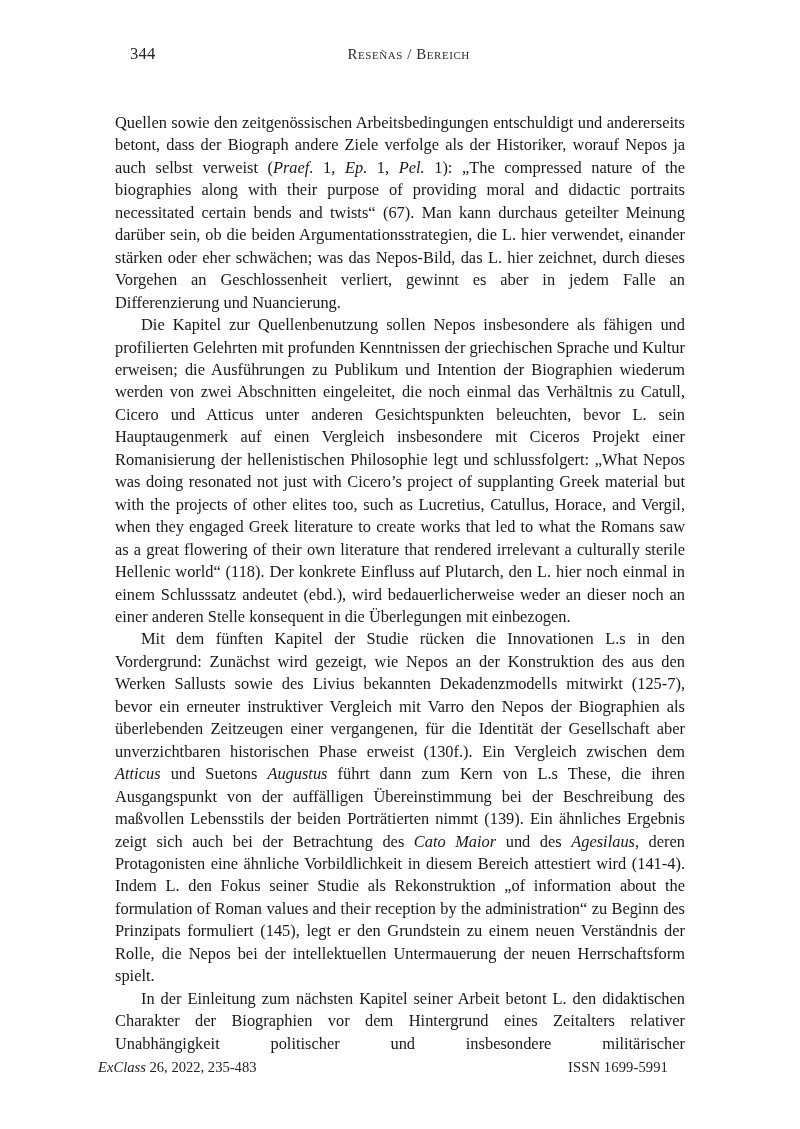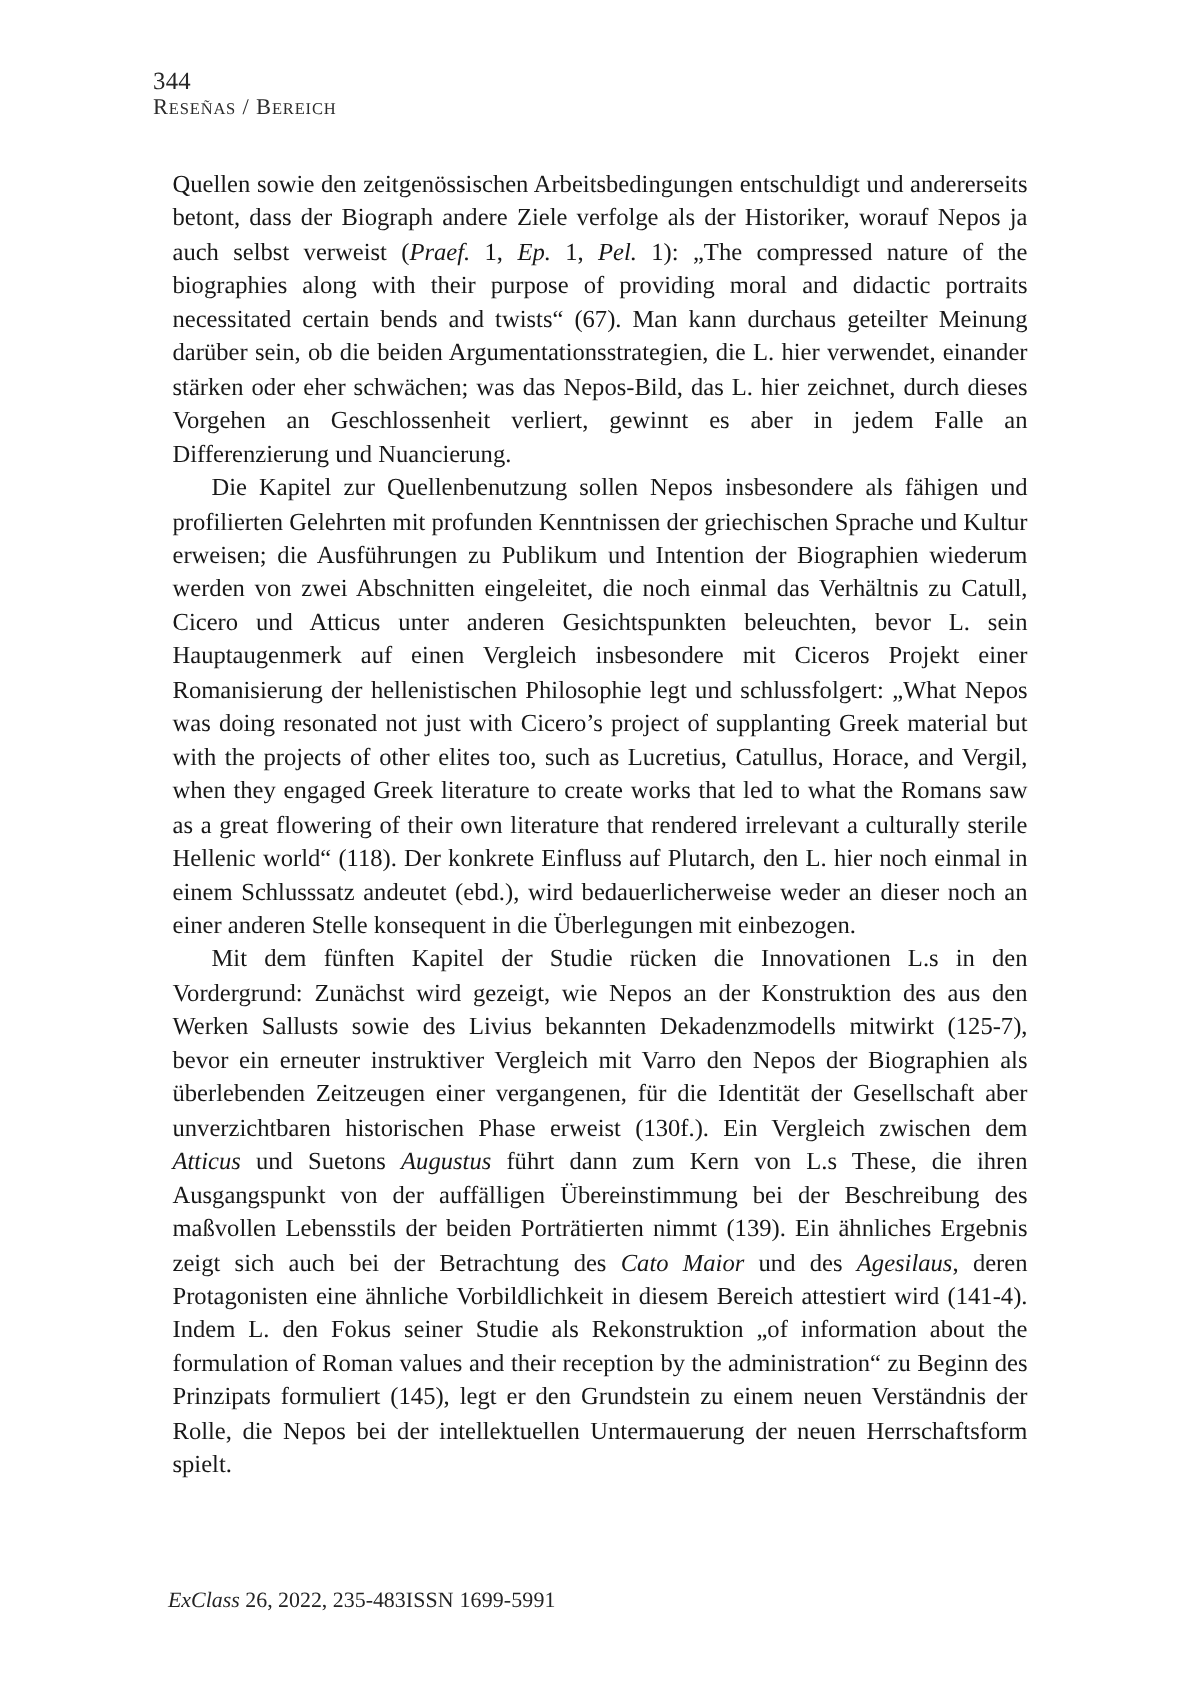--- a/index.html
+++ b/index.html
@@ -18,27 +18,26 @@
     height: 1129px;
     margin: 0 auto;
     background: #ffffff;
     overflow: hidden;
     box-sizing: border-box;
   }
 
   
   .running-head {
     position: absolute;
-    left: 102px;
+    left: 130px;
     top: 44px;
     width: 570px;
     height: 24px;
     display: flex;
     align-items: baseline;
-    flex-direction: column;
   }
   .folio {
     font-size: 16.5px;
     color: #262626;
     letter-spacing: 0.2px;
     white-space: nowrap;
   }
   .head-title {
     flex: 1;
     text-align: center;
@@ -77,24 +76,25 @@
   
   .force-justify {
     text-align-last: justify;
   }
   i, .it {
   }
 
   
   .footer {
     position: absolute;
-    left: 112px;
+    left: 98px;
     top: 1059px;
     width: 570px;
     display: flex;
+    justify-content: space-between;
     align-items: baseline;
     font-size: 14.6px;
     color: #232323;
   }
   .footer-left { white-space: nowrap; }
   .footer-right { white-space: nowrap; letter-spacing: 0.1px; }
 </style>
 </head>
 <body>
 
@@ -102,20 +102,21 @@
 
   <div class="running-head">
     <span class="folio">344</span>
     <span class="head-title">Reseñas / Bereich</span>
   </div>
 
   <div class="textblock">
     <p class="para"><span>Quellen sowie den zeitgenössischen Arbeitsbedingungen entschuldigt und andererseits betont, dass der Biograph andere Ziele verfolge als der Historiker, worauf Nepos ja auch selbst verweist (</span><i>Praef.</i><span> 1, </span><i>Ep.</i><span> 1, </span><i>Pel.</i><span> 1): „The compressed nature of the biographies along with their purpose of providing moral and didactic portraits necessitated certain bends and twists“ (67). Man kann durchaus geteilter Meinung darüber sein, ob die beiden Argumentationsstrategien, die L. hier verwendet, einander stärken oder eher schwächen; was das Nepos-Bild, das L. hier zeichnet, durch dieses Vorgehen an Geschlossenheit verliert, gewinnt es aber in jedem Falle an Differenzierung und Nuancierung.</span></p>
     <p class="para indent"><span>Die Kapitel zur Quellenbenutzung sollen Nepos insbesondere als fähigen und profilierten Gelehrten mit profunden Kenntnissen der griechischen Sprache und Kultur erweisen; die Ausführungen zu Publikum und Intention der Biographien wiederum werden von zwei Abschnitten eingeleitet, die noch einmal das Verhältnis zu Catull, Cicero und Atticus unter anderen Gesichtspunkten beleuchten, bevor L. sein Hauptaugenmerk auf einen Vergleich insbesondere mit Ciceros Projekt einer Romanisierung der hellenistischen Philosophie legt und schlussfolgert: „What Nepos was doing resonated not just with Cicero’s project of supplanting Greek material but with the projects of other elites too, such as Lucretius, Catullus, Horace, and Vergil, when they engaged Greek literature to create works that led to what the Romans saw as a great flowering of their own literature that rendered irrelevant a culturally sterile Hellenic world“ (118). Der konkrete Einfluss auf Plutarch, den L. hier noch einmal in einem Schlusssatz andeutet (ebd.), wird bedauerlicherweise weder an dieser noch an einer anderen Stelle konsequent in die Überlegungen mit einbezogen.</span></p>
     <p class="para indent"><span>Mit dem fünften Kapitel der Studie rücken die Innovationen L.s in den Vordergrund: Zunächst wird gezeigt, wie Nepos an der Konstruktion des aus den Werken Sallusts sowie des Livius bekannten Dekadenzmodells mitwirkt (125-7), bevor ein erneuter instruktiver Vergleich mit Varro den Nepos der Biographien als überlebenden Zeitzeugen einer vergangenen, für die Identität der Gesellschaft aber unverzichtbaren historischen Phase erweist (130f.). Ein Vergleich zwischen dem </span><i>Atticus</i><span> und Suetons </span><i>Augustus</i><span> führt dann zum Kern von L.s These, die ihren Ausgangspunkt von der auffälligen Übereinstimmung bei der Beschreibung des maßvollen Lebensstils der beiden Porträtierten nimmt (139). Ein ähnliches Ergebnis zeigt sich auch bei der Betrachtung des </span><i>Cato Maior</i><span> und des </span><i>Agesilaus</i><span>, deren Protagonisten eine ähnliche Vorbildlichkeit in diesem Bereich attestiert wird (141-4). Indem L. den Fokus seiner Studie als Rekonstruktion „of information about the formulation of Roman values and their reception by the administration“ zu Beginn des Prinzipats formuliert (145), legt er den Grundstein zu einem neuen Verständnis der Rolle, die Nepos bei der intellektuellen Untermauerung der neuen Herrschaftsform spielt.</span></p>
+    <p class="para indent force-justify"><span>In der Einleitung zum nächsten Kapitel seiner Arbeit betont L. den didaktischen Charakter der Biographien vor dem Hintergrund eines Zeitalters relativer Unabhängigkeit politischer und insbesondere militärischer</span></p>
   </div>
 
   <div class="footer">
     <span class="footer-left"><i>ExClass</i><span> 26, 2022, 235-483</span></span>
     <span class="footer-right">ISSN 1699-5991</span>
   </div>
 
 </div>
 
 </body></html>

